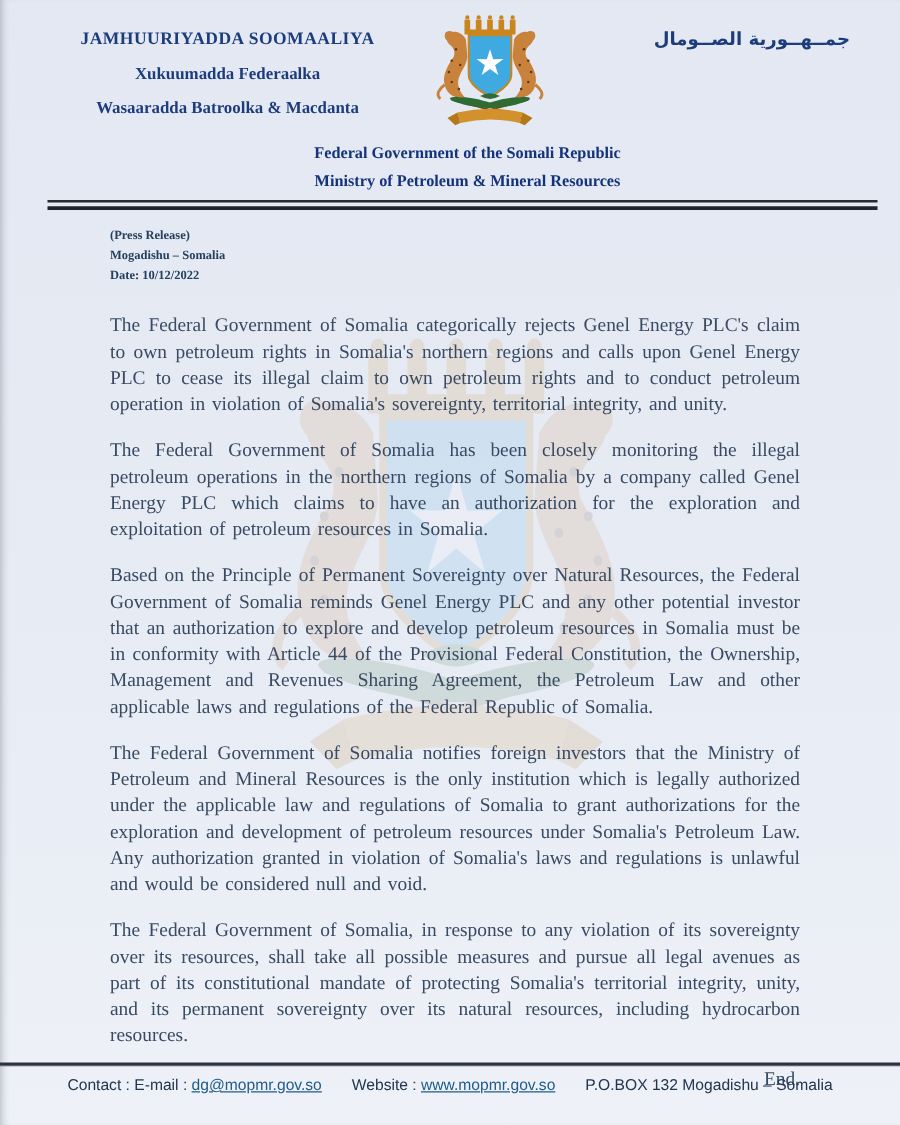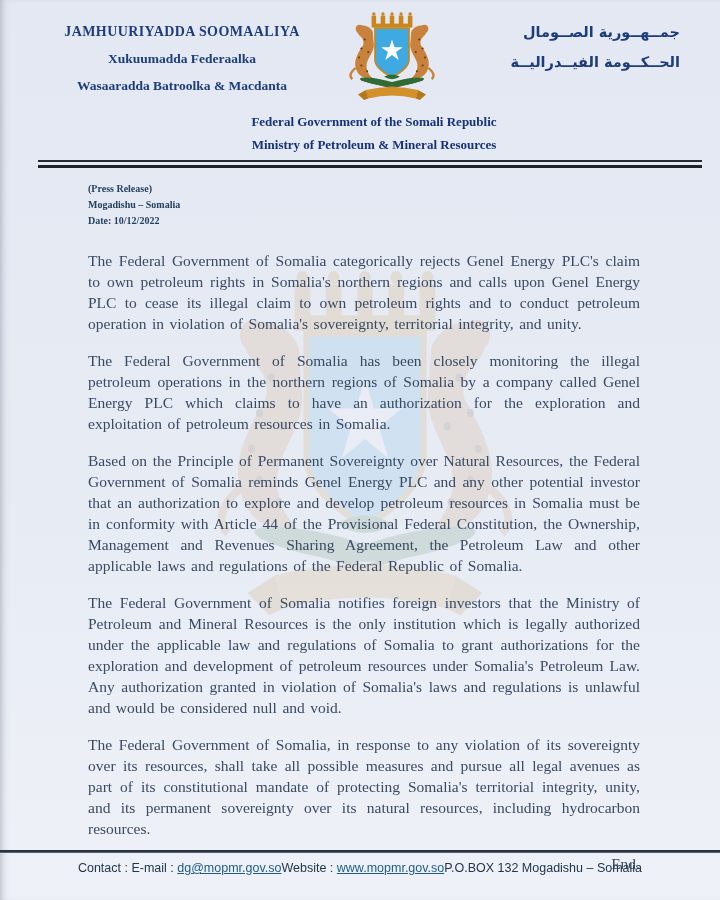--- a/index.html
+++ b/index.html
@@ -42,21 +42,21 @@
 
   
   .bodytext { margin:21px 80px 0 88px; width:552px; color:#394a63; }
   .bodytext p { font-size:15.5px; line-height:21px; margin:0 0 16px 0;
                 text-align:justify; word-spacing:1.6px; }
   .end-label { text-align:right; font-size:15.5px; margin-top:15px; color:#394a63; }
 
   
   .doc-footer { position:absolute; left:0; right:0; bottom:0; height:50px; z-index:1; }
   .footer-rule { border-top:2px solid #2b3340; border-bottom:1px solid #596273; }
-  .footer-line { display:flex; justify-content:center; align-items:baseline; 
+  .footer-line { display:flex; justify-content:center; align-items:baseline; gap:24px;
                  margin-top:8px; font-family:"Liberation Sans", sans-serif;
                  font-size:12.5px; color:#22364f; }
   .footer-line a { color:#1f5c8b; text-decoration:underline; cursor:pointer; }
   .hidden-defs { position:absolute; width:0; height:0; overflow:hidden; }
 </style>
 </head>
 <body>
 
 <svg class="hidden-defs" xmlns="http://www.w3.org/2000/svg" aria-hidden="true">
   <defs>
@@ -133,21 +133,20 @@
         <div class="l2">Xukuumadda Federaalka</div>
         <div class="l3">Wasaaradda Batroolka &amp; Macdanta</div>
       </div>
       <div class="hdr-emblem">
         <svg viewBox="0 0 220 180">
             <use href="#coa"></use>
           </svg>
       </div>
       <div class="hdr-arabic">
         <div>جمــهــورية الصــومال</div>
-        <div>الحــكــومة الفيــدراليــة</div>
       </div>
     </div>
 
     <div class="hdr-center">
       <div class="c1">Federal Government of the Somali Republic</div>
       <div class="c2">Ministry of Petroleum &amp; Mineral Resources</div>
     </div>
 
     <div class="double-rule"></div>
 

